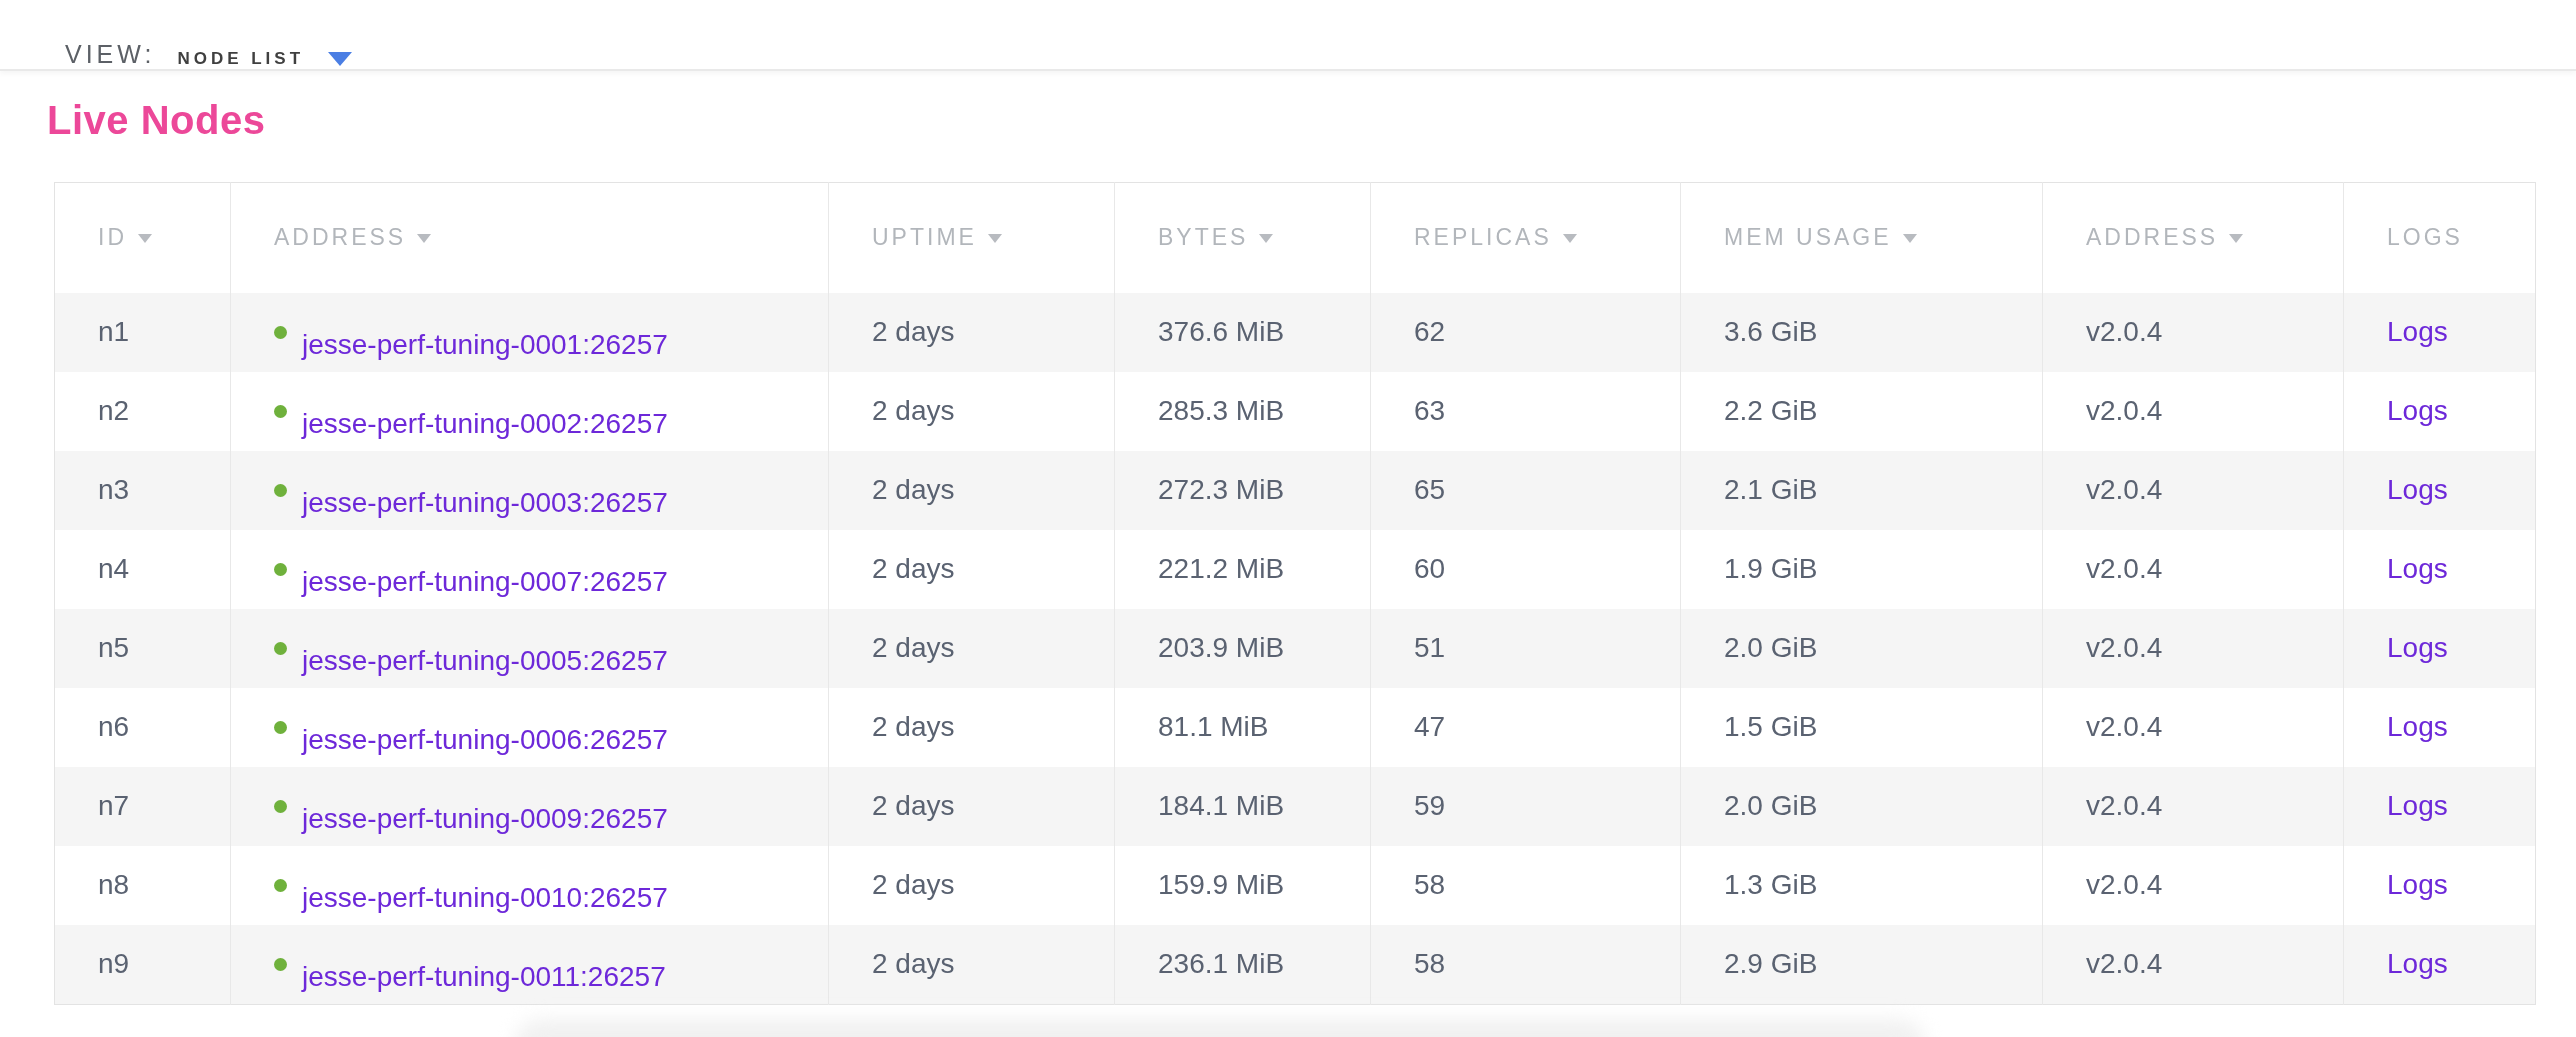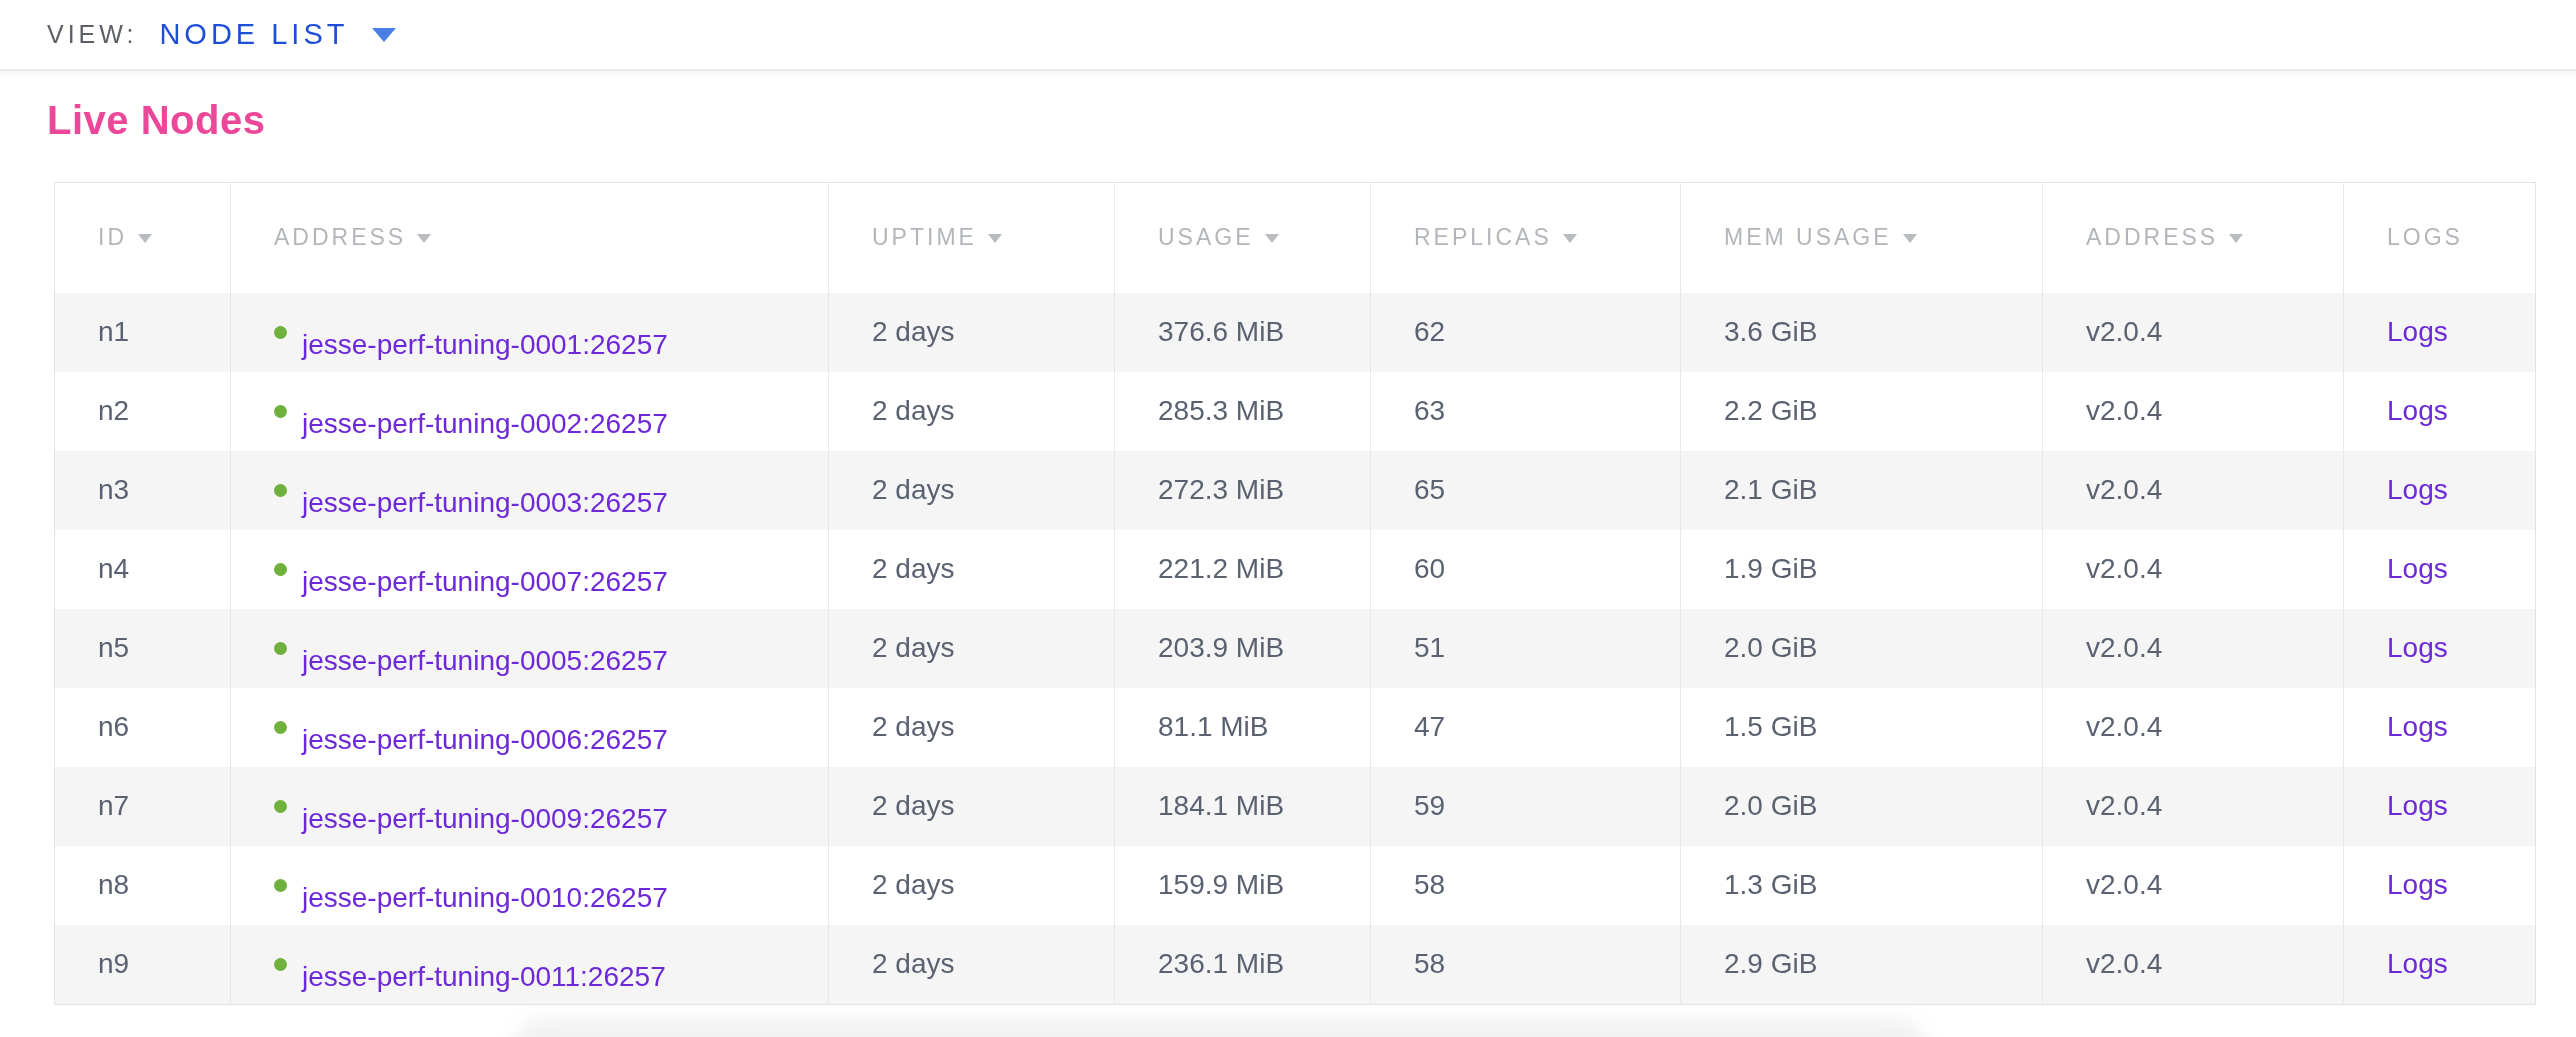--- a/index.html
+++ b/index.html
@@ -11,42 +11,42 @@
     position: relative;
   }
 
   
   .view-bar {
     height: 71px;
     background: #ffffff;
     border-bottom: 2px solid #e9e9e9;
     box-shadow: 0 3px 5px rgba(0,0,0,0.04);
     display: flex;
-    align-items: center;
-    padding-left: 47px;
+    align-items: flex-end;
+    padding-left: 65px;
     position: relative;
     z-index: 2;
   }
   .view-label {
     font-size: 25px;
     letter-spacing: 4px;
     color: #5c6066;
     font-weight: 500;
   }
   .view-selector {
     display: flex;
     align-items: center;
     margin-left: 22px;
     cursor: pointer;
   }
   .view-value {
-    font-size: 29px;
+    font-size: 17px;
     letter-spacing: 4px;
-    color: #1d4ed8;
-    font-weight: 400;
+    color: #404040;
+    font-weight: 700;
   }
   .view-caret {
     width: 0; height: 0;
     border-left: 12px solid transparent;
     border-right: 12px solid transparent;
     border-top: 14px solid #4a7ee4;
     margin-left: 24px;
     display: inline-block;
   }
 
@@ -167,21 +167,21 @@
       <col class="c-replicas">
         <col class="c-mem">
         <col class="c-version">
         <col class="c-logs">
     </colgroup>
     <thead>
       <tr id="header-row">
           <th><span>ID</span><span class="sort-caret"></span></th>
           <th><span>ADDRESS</span><span class="sort-caret"></span></th>
           <th><span>UPTIME</span><span class="sort-caret"></span></th>
-          <th><span>USAGE</span><span class="sort-caret"></span></th>
+          <th><span>BYTES</span><span class="sort-caret"></span></th>
           <th><span>REPLICAS</span><span class="sort-caret"></span></th>
           <th><span>MEM USAGE</span><span class="sort-caret"></span></th>
           <th><span>ADDRESS</span><span class="sort-caret"></span></th>
           <th><span>LOGS</span></th>
         </tr>
     </thead>
     <tbody id="table-body">
         <tr>
           <td>n1</td>
           <td>

